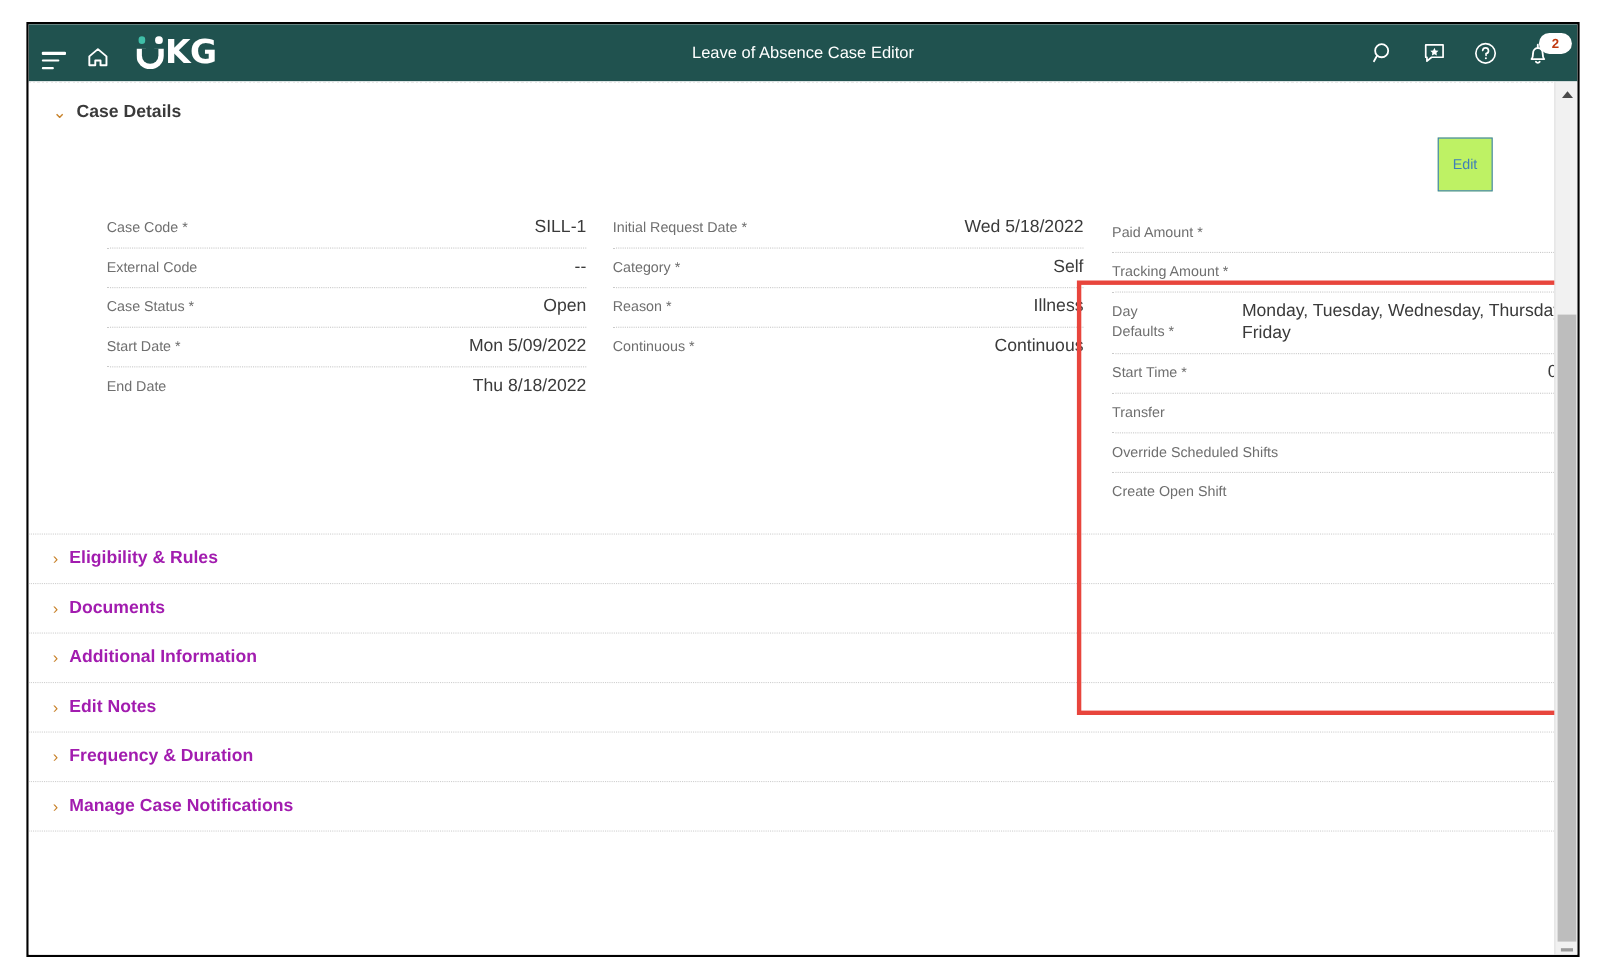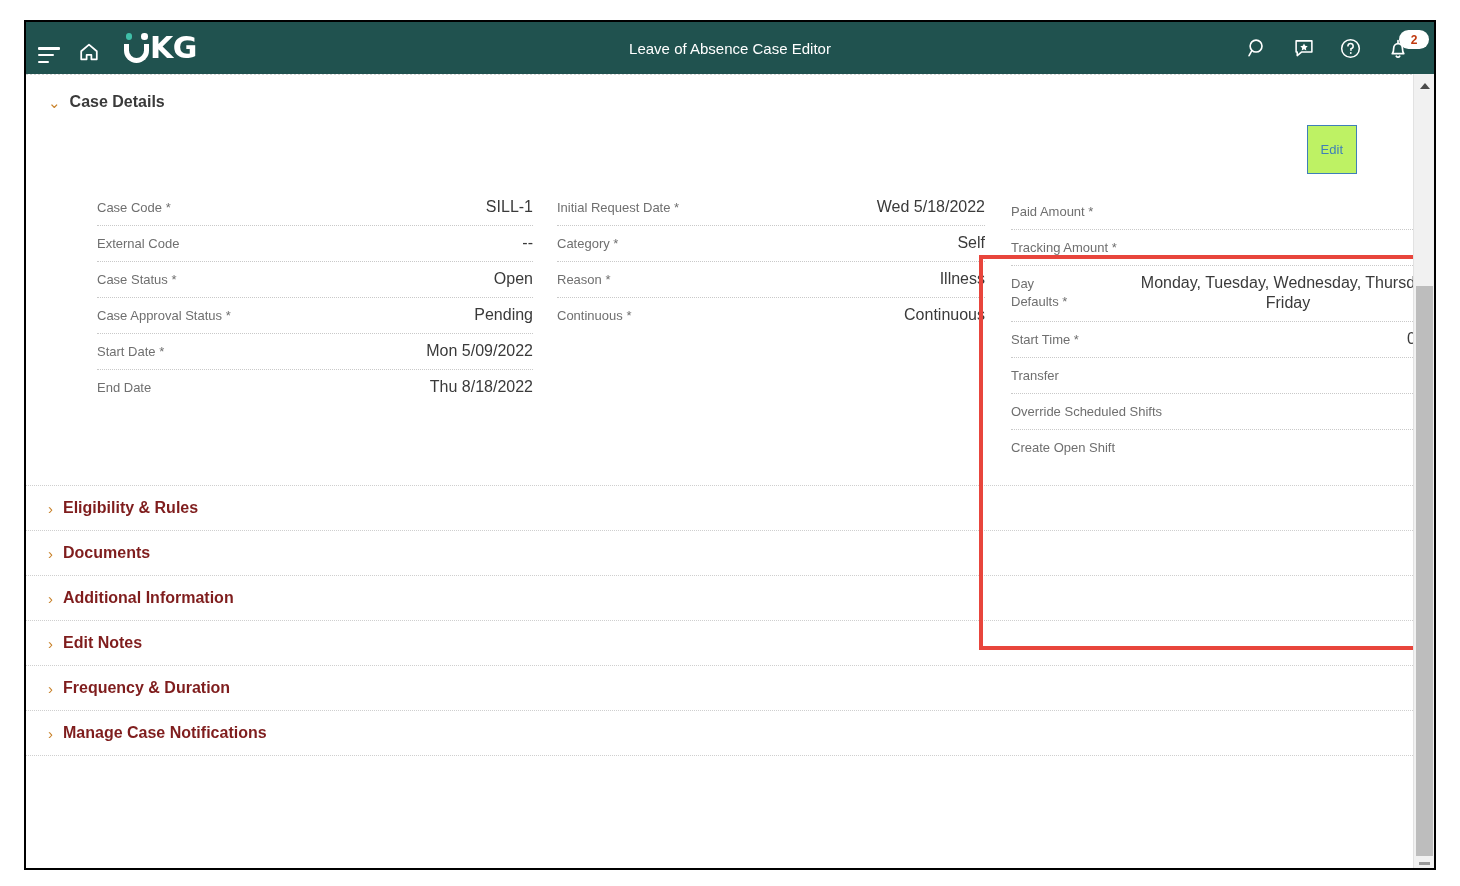--- a/index.html
+++ b/index.html
@@ -164,21 +164,21 @@
   .f-label {
     font-size: 13px;
     color: #6f6f6f;
     white-space: pre-line;
     line-height: 1.35;
     flex: 0 0 auto;
   }
   .f-value {
     font-size: 16px;
     color: #3a3a3a;
-    text-align: center;
+    text-align: left;
     line-height: 1.25;
   }
 
   
   .redbox {
     position: absolute;
     left: 953px; top: 181px;
     width: 462px; height: 395px;
     border: 4px solid #e8453c;
     pointer-events: none;
@@ -187,21 +187,21 @@
 
   
   .accordions { margin-top: 20px; }
   .acc-row {
     display: flex; align-items: center; gap: 10px;
     padding: 13px 0 13px 22px;
     border-top: 1px dotted #cfcfcf;
     cursor: pointer;
   }
   .acc-row .chev { color: #c8822a; font-size: 15px; line-height: 1; }
-  .acc-row .lbl { font-size: 16px; font-weight: bold; color: #7f1d1d; }
+  .acc-row .lbl { font-size: 16px; font-weight: bold; color: #a21caf; }
   .acc-row:last-child { border-bottom: 1px dotted #cfcfcf; }
 
   
   .vscroll {
     flex: 0 0 21px;
     width: 21px;
     background: #f1f1f1;
     border-left: 1px solid #e2e2e2;
     position: relative;
   }
@@ -323,24 +323,20 @@
           </div>
           <div class="field">
             <span class="f-label">External Code</span>
             <span class="f-value">--</span>
           </div>
           <div class="field">
             <span class="f-label">Case Status *</span>
             <span class="f-value">Open</span>
           </div>
           <div class="field">
-            <span class="f-label">Case Approval Status *</span>
-            <span class="f-value">Pending</span>
-          </div>
-          <div class="field">
             <span class="f-label">Start Date *</span>
             <span class="f-value">Mon 5/09/2022</span>
           </div>
           <div class="field">
             <span class="f-label">End Date</span>
             <span class="f-value">Thu 8/18/2022</span>
           </div>
         </div>
 
         <div class="col col-2">

